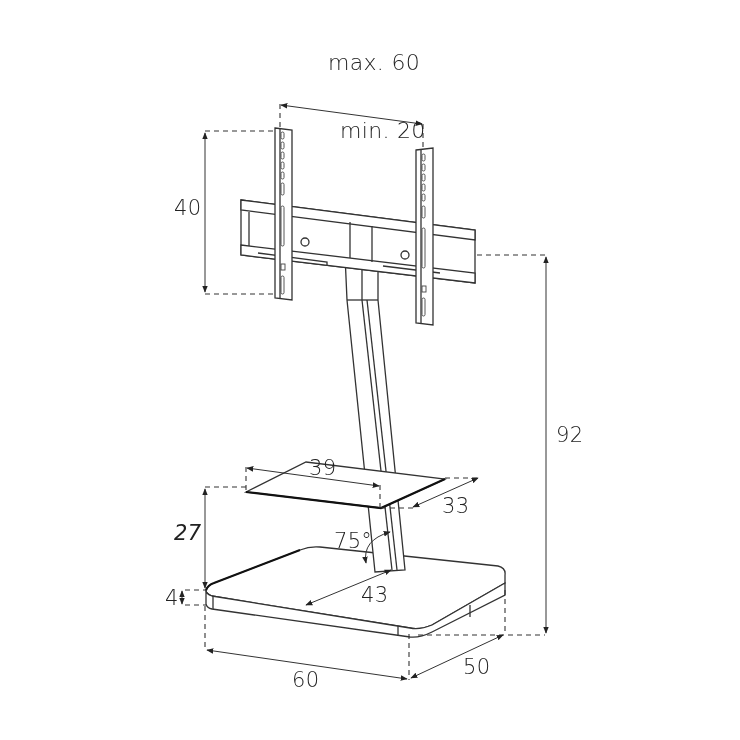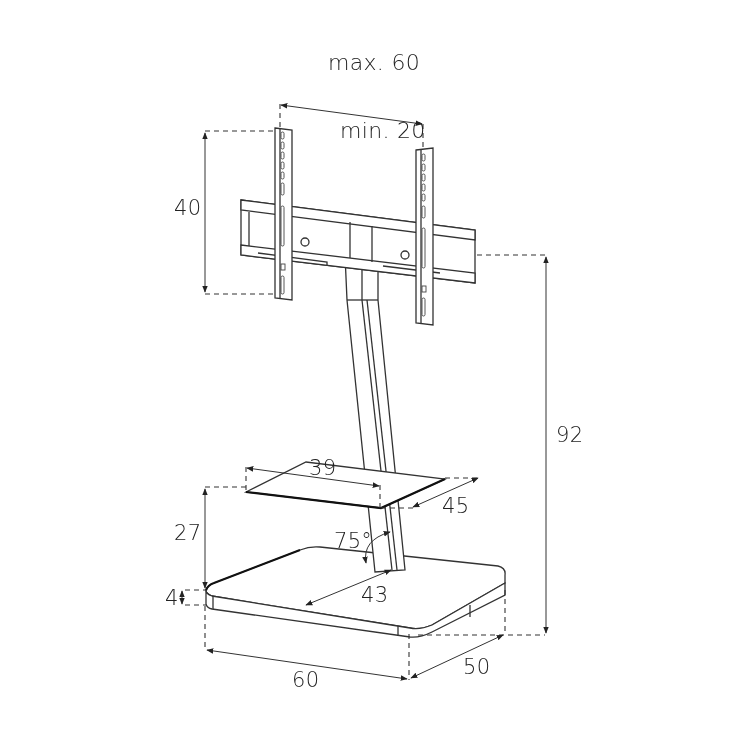--- a/index.html
+++ b/index.html
@@ -129,20 +129,20 @@
       <line class="dim" x1="411" y1="678" x2="503" y2="635" marker-start="url(#arr)" marker-end="url(#arr)"></line>
     </g>
   </svg>
 
   
   <div class="lbl lg" style="left:328px;top:52px;">max. 60</div>
   <div class="lbl lg" style="left:340px;top:79px;margin-top:41px;">min. 20</div>
   <div class="lbl" style="left:174px;top:198px;text-align:center;">40</div>
   <div class="lbl" style="left:556px;top:425px;">92</div>
   <div class="lbl" style="left:309px;top:458px;">39</div>
-  <div class="lbl" style="left:442px;top:496px;">45</div>
-  <div class="lbl" style="left:174px;top:523px;">27</div>
+  <div class="lbl" style="left:442px;top:496px;">33</div>
+  <div class="lbl" style="left:174px;top:523px;font-style:italic;">27</div>
   <div class="lbl" style="left:334px;top:531px;">75°</div>
   <div class="lbl" style="left:361px;top:585px;text-align:center;">43</div>
   <div class="lbl" style="left:165px;top:588px;">4</div>
   <div class="lbl" style="left:292px;top:670px;">60</div>
   <div class="lbl" style="left:463px;top:657px;">50</div>
 </div>
 
 </body></html>

